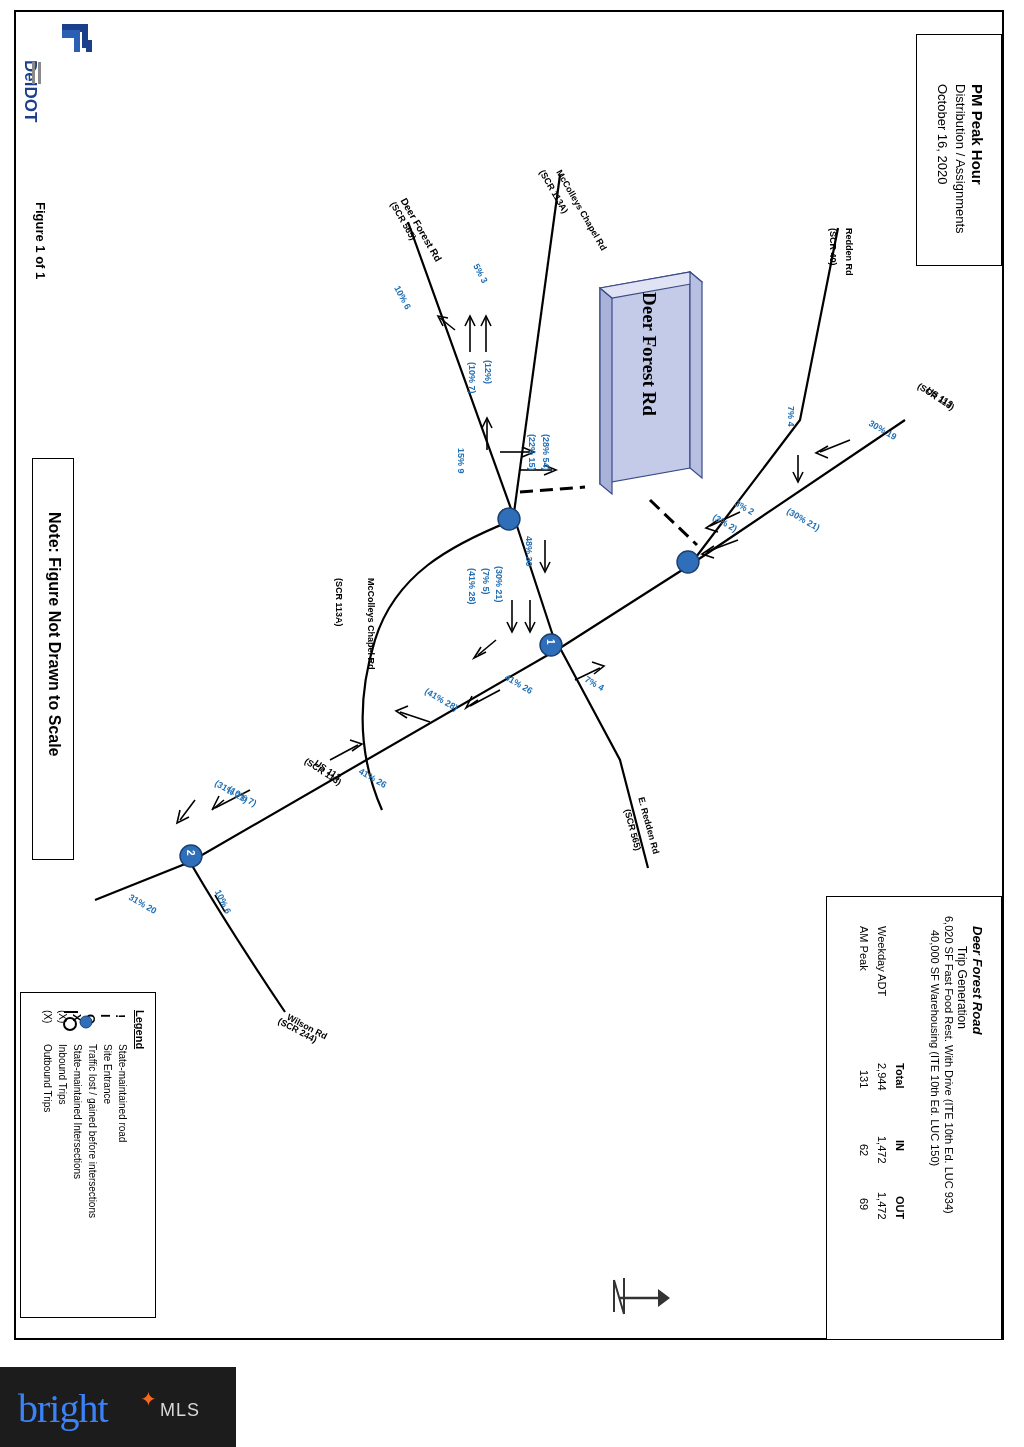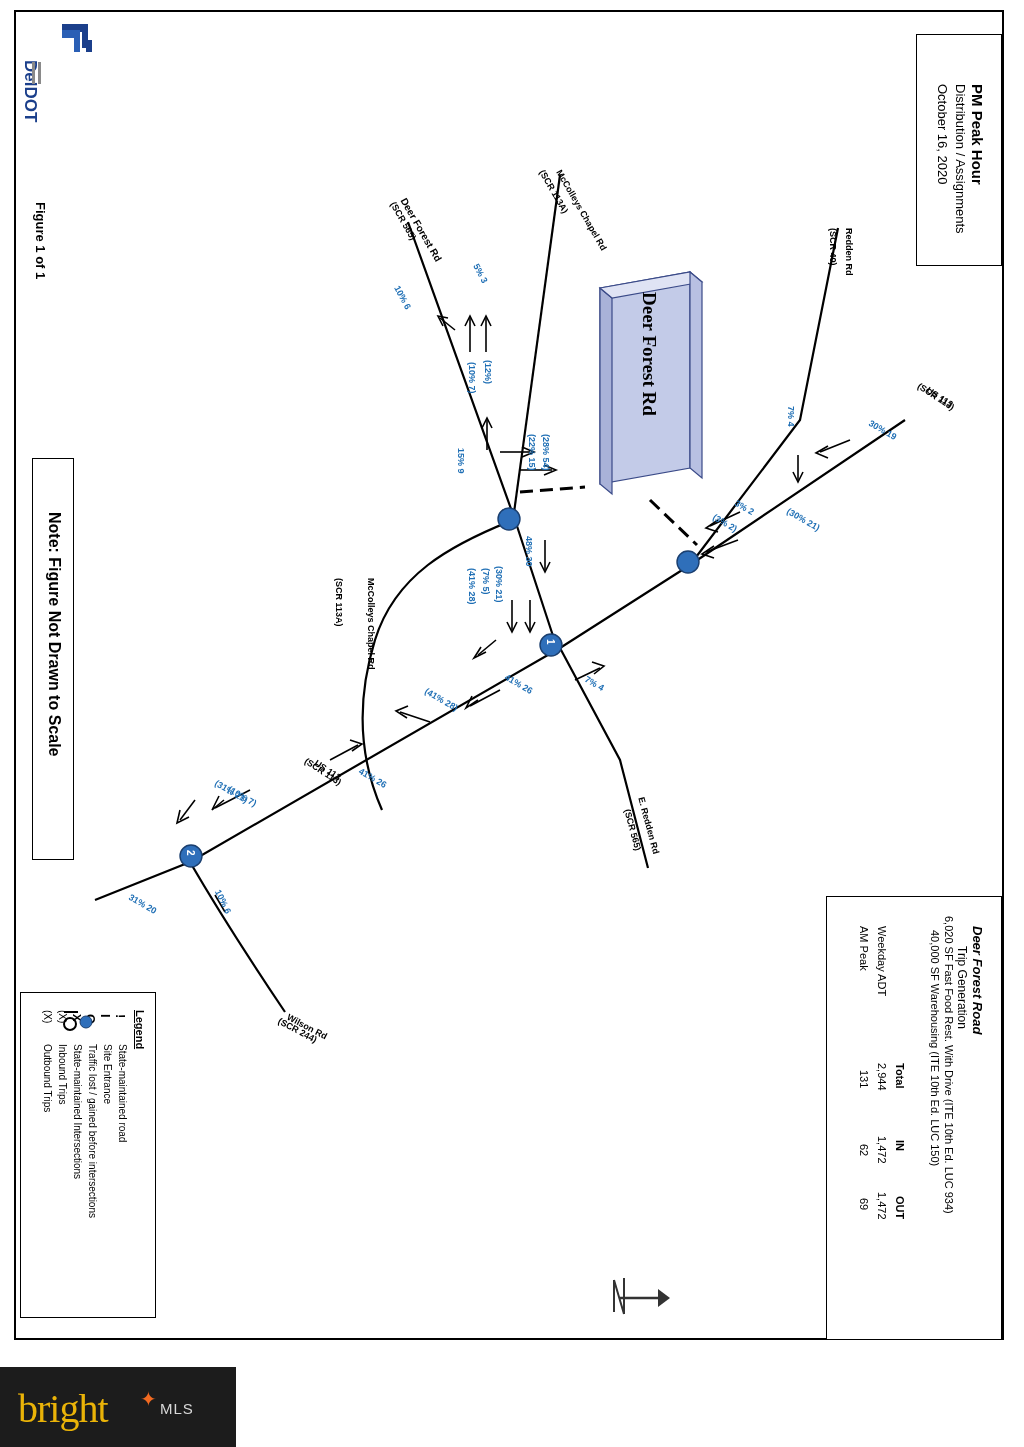--- a/index.html
+++ b/index.html
@@ -7,22 +7,22 @@
   #sheet{position:absolute;left:0;top:0;width:1024px;height:1447px;background:#fff;}
   
   #border{position:absolute;left:14px;top:10px;width:990px;height:1330px;border:2px solid #000;box-sizing:border-box;}
   
   .box{position:absolute;border:1.5px solid #000;background:#fff;box-sizing:border-box;}
   .t{position:absolute;white-space:nowrap;}
   .bluetxt{color:#1f6fb5;font-weight:bold;}
   .sm{font-size:9px;}
   
   #mlsbar{position:absolute;left:0;top:1367px;width:236px;height:80px;background:#1c1c1c;}
-  #mlsbar .bt{position:absolute;left:18px;top:18px;color:#eab308;font-size:40px;font-family:"Liberation Serif",serif;letter-spacing:-1px;}
-  #mlsbar .mls{position:absolute;left:160px;top:33px;color:#d8d8d8;font-size:15px;letter-spacing:1px;}
+  #mlsbar .bt{position:absolute;left:18px;top:18px;color:#3b82f6;font-size:40px;font-family:"Liberation Serif",serif;letter-spacing:-1px;}
+  #mlsbar .mls{position:absolute;left:160px;top:33px;color:#d8d8d8;font-size:18px;letter-spacing:1px;}
   #mlsbar .star{position:absolute;left:140px;top:20px;color:#f26a21;font-size:20px;}
   svg{position:absolute;left:0;top:0;}
 </style>
 </head>
 <body>
 
 <div id="sheet">
 
   <div id="border"></div>
 

